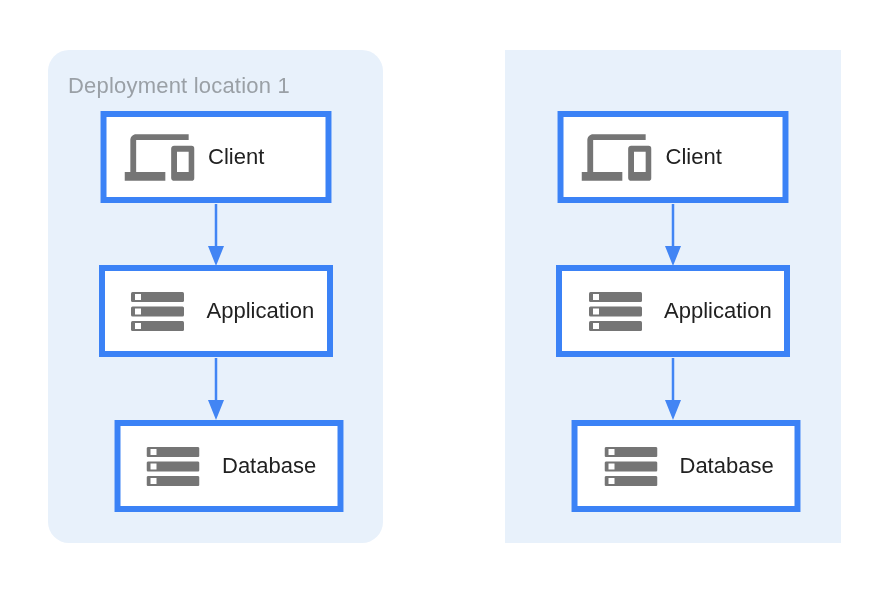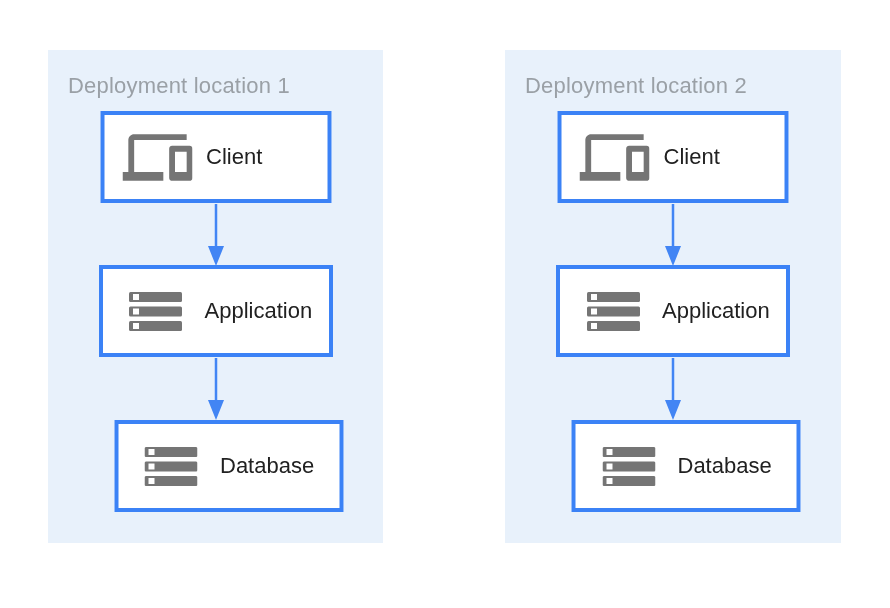--- a/index.html
+++ b/index.html
@@ -14,39 +14,39 @@
     height: 608px;
     background: #ffffff;
     overflow: hidden;
   }
   .panel {
     position: absolute;
     top: 50px;
     height: 493px;
     background: #E8F1FB;
   }
-  .panel-1 { left: 48px;  width: 335px; }
+  .panel-1 { left: 48px;  width: 335px; border-radius: 21px; }
   .panel-2 { left: 505px; width: 336px; }
   .panel-title {
     position: absolute;
     left: 20px;
     top: 24px;
     font-size: 22px;
     line-height: 24px;
     color: #9AA0A6;
     letter-spacing: 0.2px;
     white-space: nowrap;
   }
   .node {
     position: absolute;
     left: 50%;
     transform: translateX(-50%);
     height: 92px;
     background: #ffffff;
-    border: 4px solid #3b82f6;
+    border: 6px solid #3b82f6;
     box-sizing: border-box;
     display: flex;
     align-items: center;
     padding-left: 18px;
     gap: 14px;
   }
   .node-client      { top: 61px;  width: 231px; }
   .node-application { top: 215px; width: 234px; }
   .node-database    { top: 370px; width: 229px; margin-left: 13px; }
   .icon-slot {
@@ -128,21 +128,20 @@
             <rect x="4" y="16.5" width="6" height="6"></rect>
             <rect x="4" y="31" width="6" height="6"></rect>
           </g>
         </svg>
       </span>
       <span class="node-label">Database</span>
     </div>
   </div>
 
   <div class="panel panel-2">
-    <div class="panel-title">Deployment location 2</div>
 
     <div class="node node-client">
       <span class="icon-slot">
         <svg width="70" height="47" viewBox="0 4 24 16" aria-hidden="true">
           <path fill="#757575" d="M4 6h18V4H4c-1.1 0-2 .9-2 2v11H0v3h14v-3H4V6zm19 2h-6c-.55 0-1 .45-1 1v10c0 .55.45 1 1 1h6c.55 0 1-.45 1-1V9c0-.55-.45-1-1-1zm-1 9h-4v-7h4v7z"></path>
         </svg>
       </span>
       <span class="node-label">Client</span>
     </div>
 

